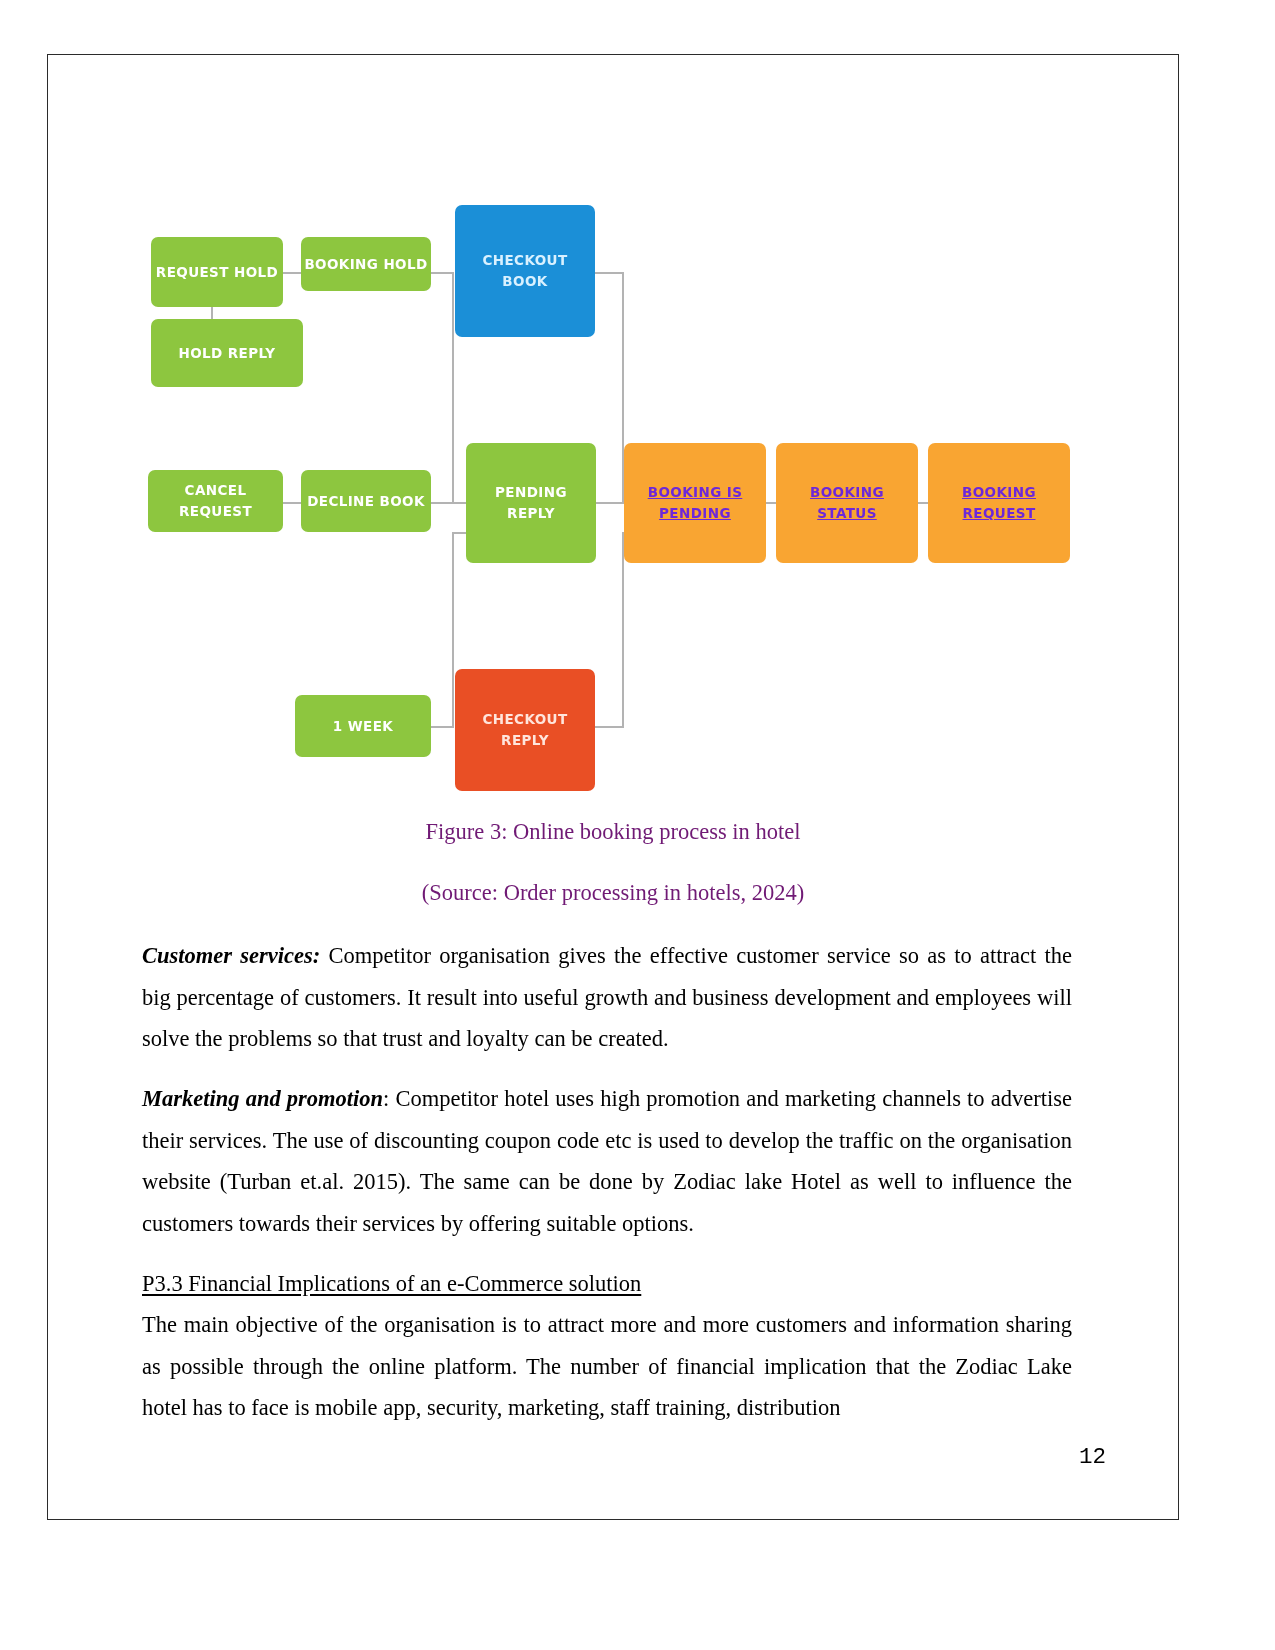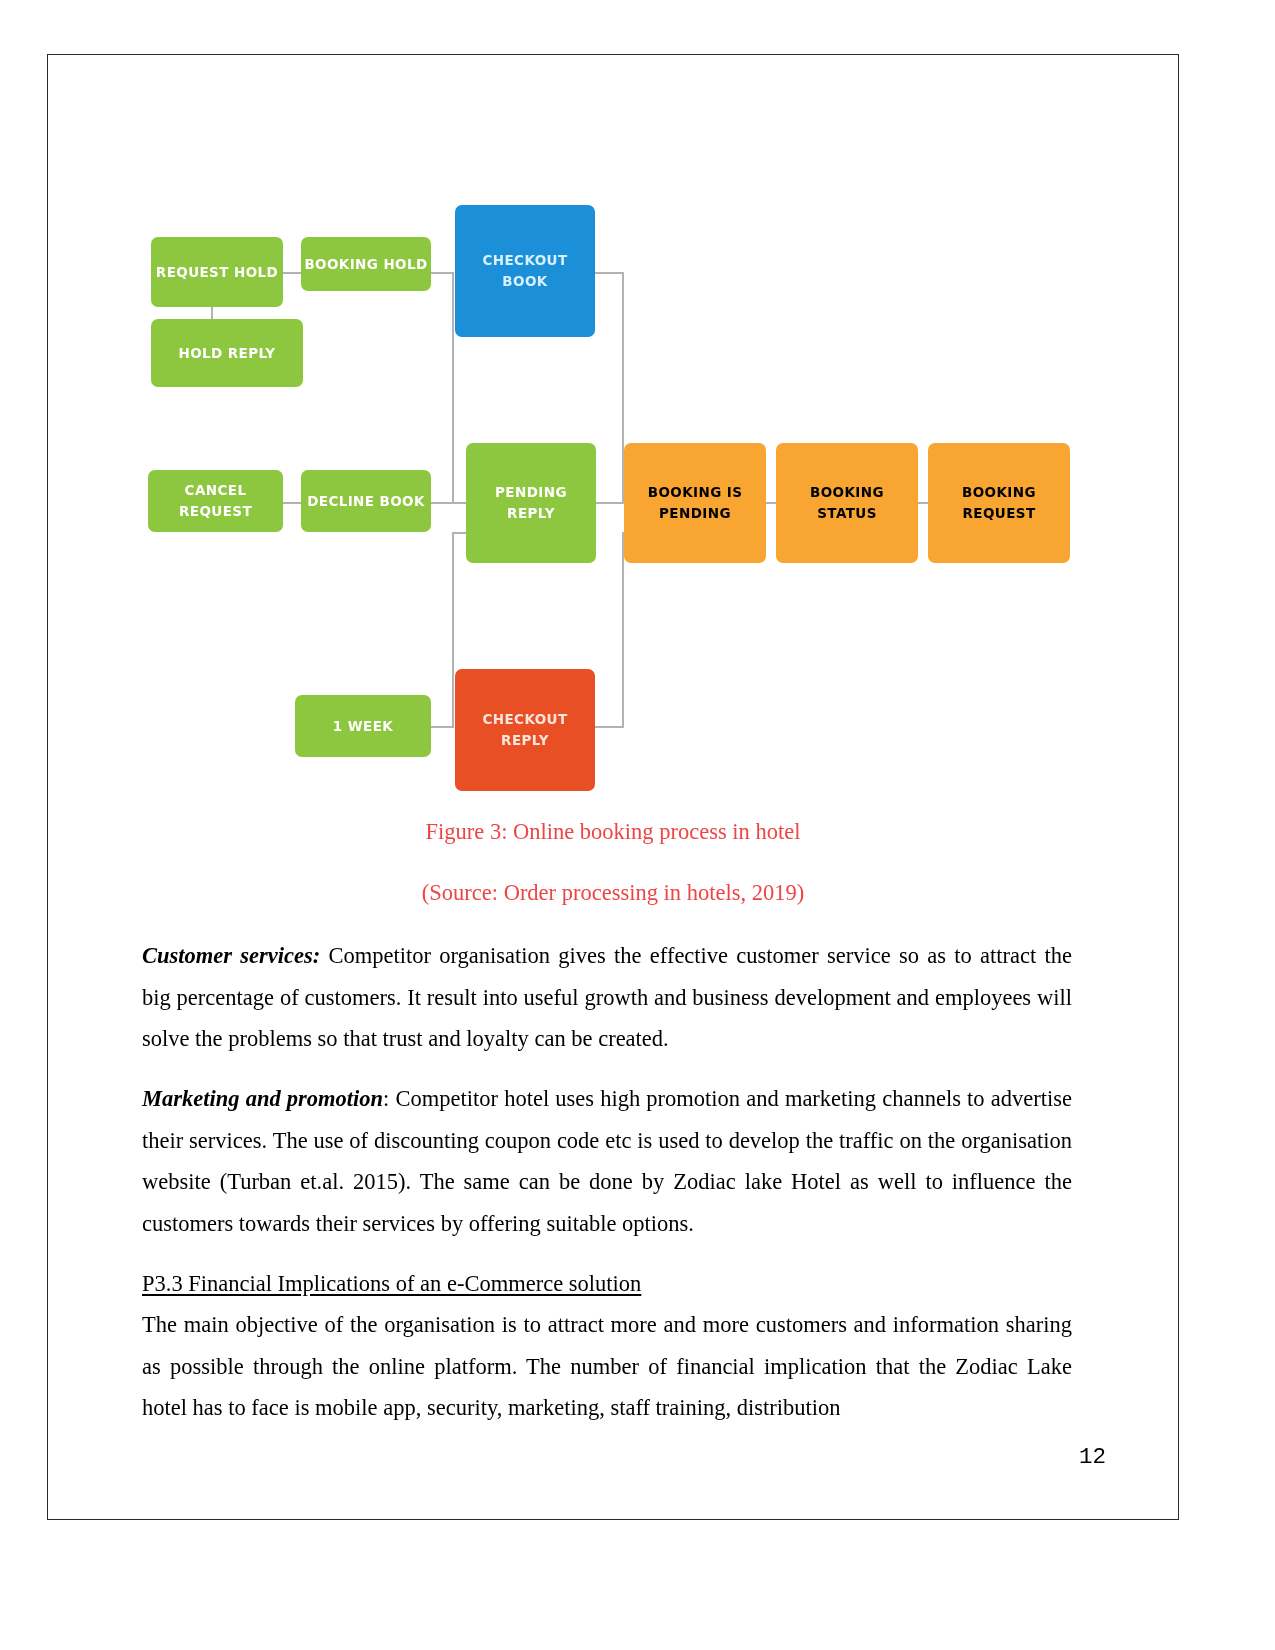--- a/index.html
+++ b/index.html
@@ -57,36 +57,36 @@
     letter-spacing: 0.4px;
     display: flex;
     align-items: center;
     justify-content: center;
     text-align: center;
     line-height: 1.55;
     z-index: 3;
   }
   .node.green  { background: #8dc63f; justify-content: center; }
   .node.blue   { background: #1b8fd7; color: #d9f1ff; }
-  .node.orange { background: #f9a532; color: #000000; }
+  .node.orange { background: #f9a532; color: #6d28d9; text-decoration: underline; }
   .node.red    { background: #e94f25; color: #ffe5dc; }
 
   .conn {
     position: absolute;
     background: #b3b3b3;
     z-index: 1;
   }
 
   
   .caption {
     position: absolute;
     width: 100%;
     text-align: center;
     font-size: 22.5px;
-    color: #ef4444;
+    color: #701a75;
   }
   .cap1 { top: 764px; }
   .cap2 { top: 825px; }
 
   
   .para {
     position: absolute;
     left: 94px;
     width: 930px;
     font-size: 22.5px;
@@ -206,21 +206,21 @@
 
         <div class="node red" style="left:312px; top:474px; width:140px; height:122px; white-space:pre-line;">
           <span>CHECKOUT
 REPLY</span>
         </div>
 
       </div>
     </div>
 
     <div class="caption cap1">Figure 3: Online booking process in hotel</div>
-    <div class="caption cap2">(Source: Order processing in hotels, 2019)</div>
+    <div class="caption cap2">(Source: Order processing in hotels, 2024)</div>
 
     <div class="para" style="top:880px;">
       <b>Customer services:</b><span> Competitor organisation gives the effective customer service so as to attract the big percentage of customers. It result into useful growth and business development and employees will solve the problems so that trust and loyalty can be created.</span>
     </div>
 
     <div class="para" style="top:1023px;">
       <b>Marketing and promotion</b><span>: Competitor hotel uses high promotion and marketing channels to advertise their services. The use of discounting coupon code etc is used to develop the traffic on the organisation website (Turban et.al. 2015). The same can be done by Zodiac lake Hotel as well to influence the customers towards their services by offering suitable options.</span>
     </div>
 
     <div class="heading" style="top:1208px;">

